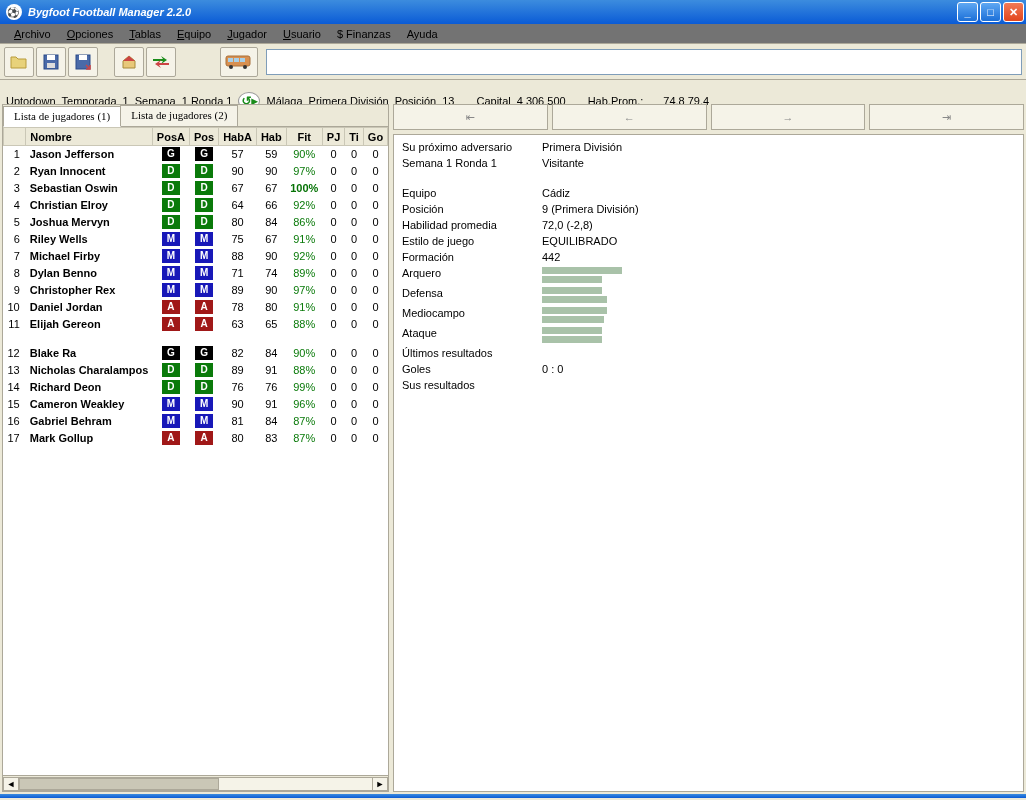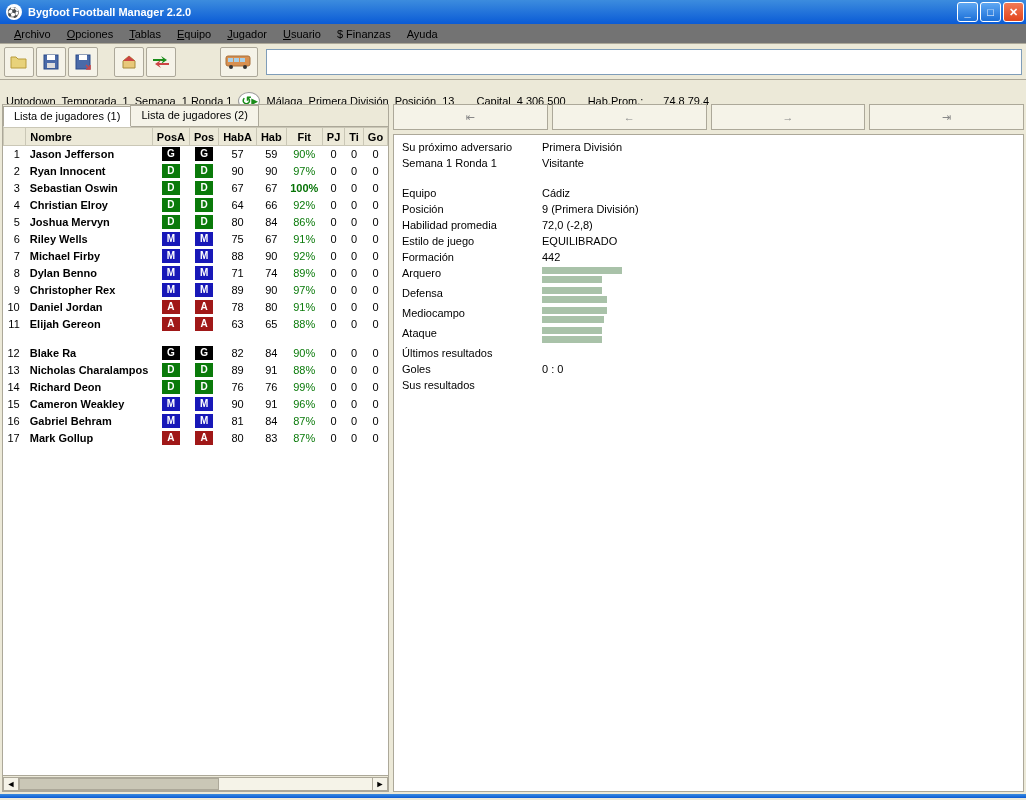--- a/index.html
+++ b/index.html
@@ -1,20 +1,20 @@
 <!DOCTYPE html>
 <html><head>
 <meta charset="utf-8">
 <style>
 * { margin:0; padding:0; box-sizing:border-box; font-family:Tahoma,Arial,sans-serif; font-size:11px; }
 body { background:#ece9d8; width:1026px; height:800px; overflow:hidden; }
 
 .titlebar { height:24px; background:linear-gradient(to bottom,#3c8cde,#0a5bd6); display:flex; align-items:center; padding:0 2px; color:#fff; }
 .titlebar .icon { width:16px; height:16px; background:#fff; border-radius:50%; margin:0 4px; display:flex; align-items:center; justify-content:center; color:#0a5bd6; font-size:10px; font-weight:bold; }
-.titlebar .title { flex:1; font-weight:bold; padding-left:2px; }
+.titlebar .title { flex:1; font-weight:bold; padding-left:2px;font-style:italic; }
 .winbtn { width:21px; height:20px; margin-left:2px; border:1px solid #fff; border-radius:3px; display:flex; align-items:center; justify-content:center; color:#fff; font-weight:bold; font-size:11px; }
 .winbtn.min,.winbtn.max { background:linear-gradient(to bottom,#5fa8f3,#1b6fd8); }
 .winbtn.close { background:linear-gradient(to bottom,#f37a56,#e2461d); }
 
 .menubar { height:20px; background:#737373; display:flex; align-items:center; padding:0 6px; border-bottom:1px solid #aca899; }
 .menubar .mitem { padding:2px 8px; cursor:default; }
 .menubar .mitem u { text-decoration:underline; }
 
 .toolbar { height:36px; background:#ece9d8; display:flex; align-items:center; padding:2px 4px; gap:2px; border-bottom:1px solid #aca899; }
 .tbtn { width:30px; height:30px; border:1px solid #aca899; background:#f5f3e8; display:flex; align-items:center; justify-content:center; border-radius:2px; }
@@ -23,21 +23,21 @@
 
 .statusbar { height:22px; display:flex; align-items:center; padding:0 6px; gap:6px; background:#ece9d8; }
 .statusbar span { white-space:nowrap;margin-top:20px; }
 .arrow-icon { width:22px; height:18px; border-radius:50%; background:#fff; border:1px solid #999; display:inline-flex; align-items:center; justify-content:center; font-size:12px; color:#1a8c1a; font-weight:bold; }
 
 .main { display:flex; height:692px; }
 .leftpane { width:387px; border:1px solid #aca899; background:#fff; display:flex; flex-direction:column; margin:2px; }
 .rightpane { flex:1; margin:2px; display:flex; flex-direction:column; }
 
 .tabs { height:22px; display:flex; background:#ece9d8; border-bottom:1px solid #aca899; }
-.tab { padding:3px 10px; border:1px solid #aca899; border-bottom:none; background:#f5f3e8; margin-right:-1px; }
+.tab { padding:3px 10px; border:1px solid #aca899; border-bottom:none; background:#f5f3e8; margin-right:-1px;font-family:Liberation Serif, serif; }
 .tab.active { background:#fff; border-bottom:1px solid #fff; position:relative; top:1px; }
 
 .ptable { flex:1; overflow:auto; }
 table { border-collapse:collapse; width:100%; }
 th { background:#ece9d8; border:1px solid #cac7b6; padding:2px 4px; font-weight:bold; text-align:center; height:18px; white-space:nowrap; }
 th:first-child { width:18px; }
 th:nth-child(2) { text-align:left; width:110px; }
 td { padding:1px 4px; text-align:center; height:17px; white-space:nowrap; }
 td:first-child { text-align:right; padding-right:6px; }
 td:nth-child(2) { text-align:left;font-weight:bold; }

